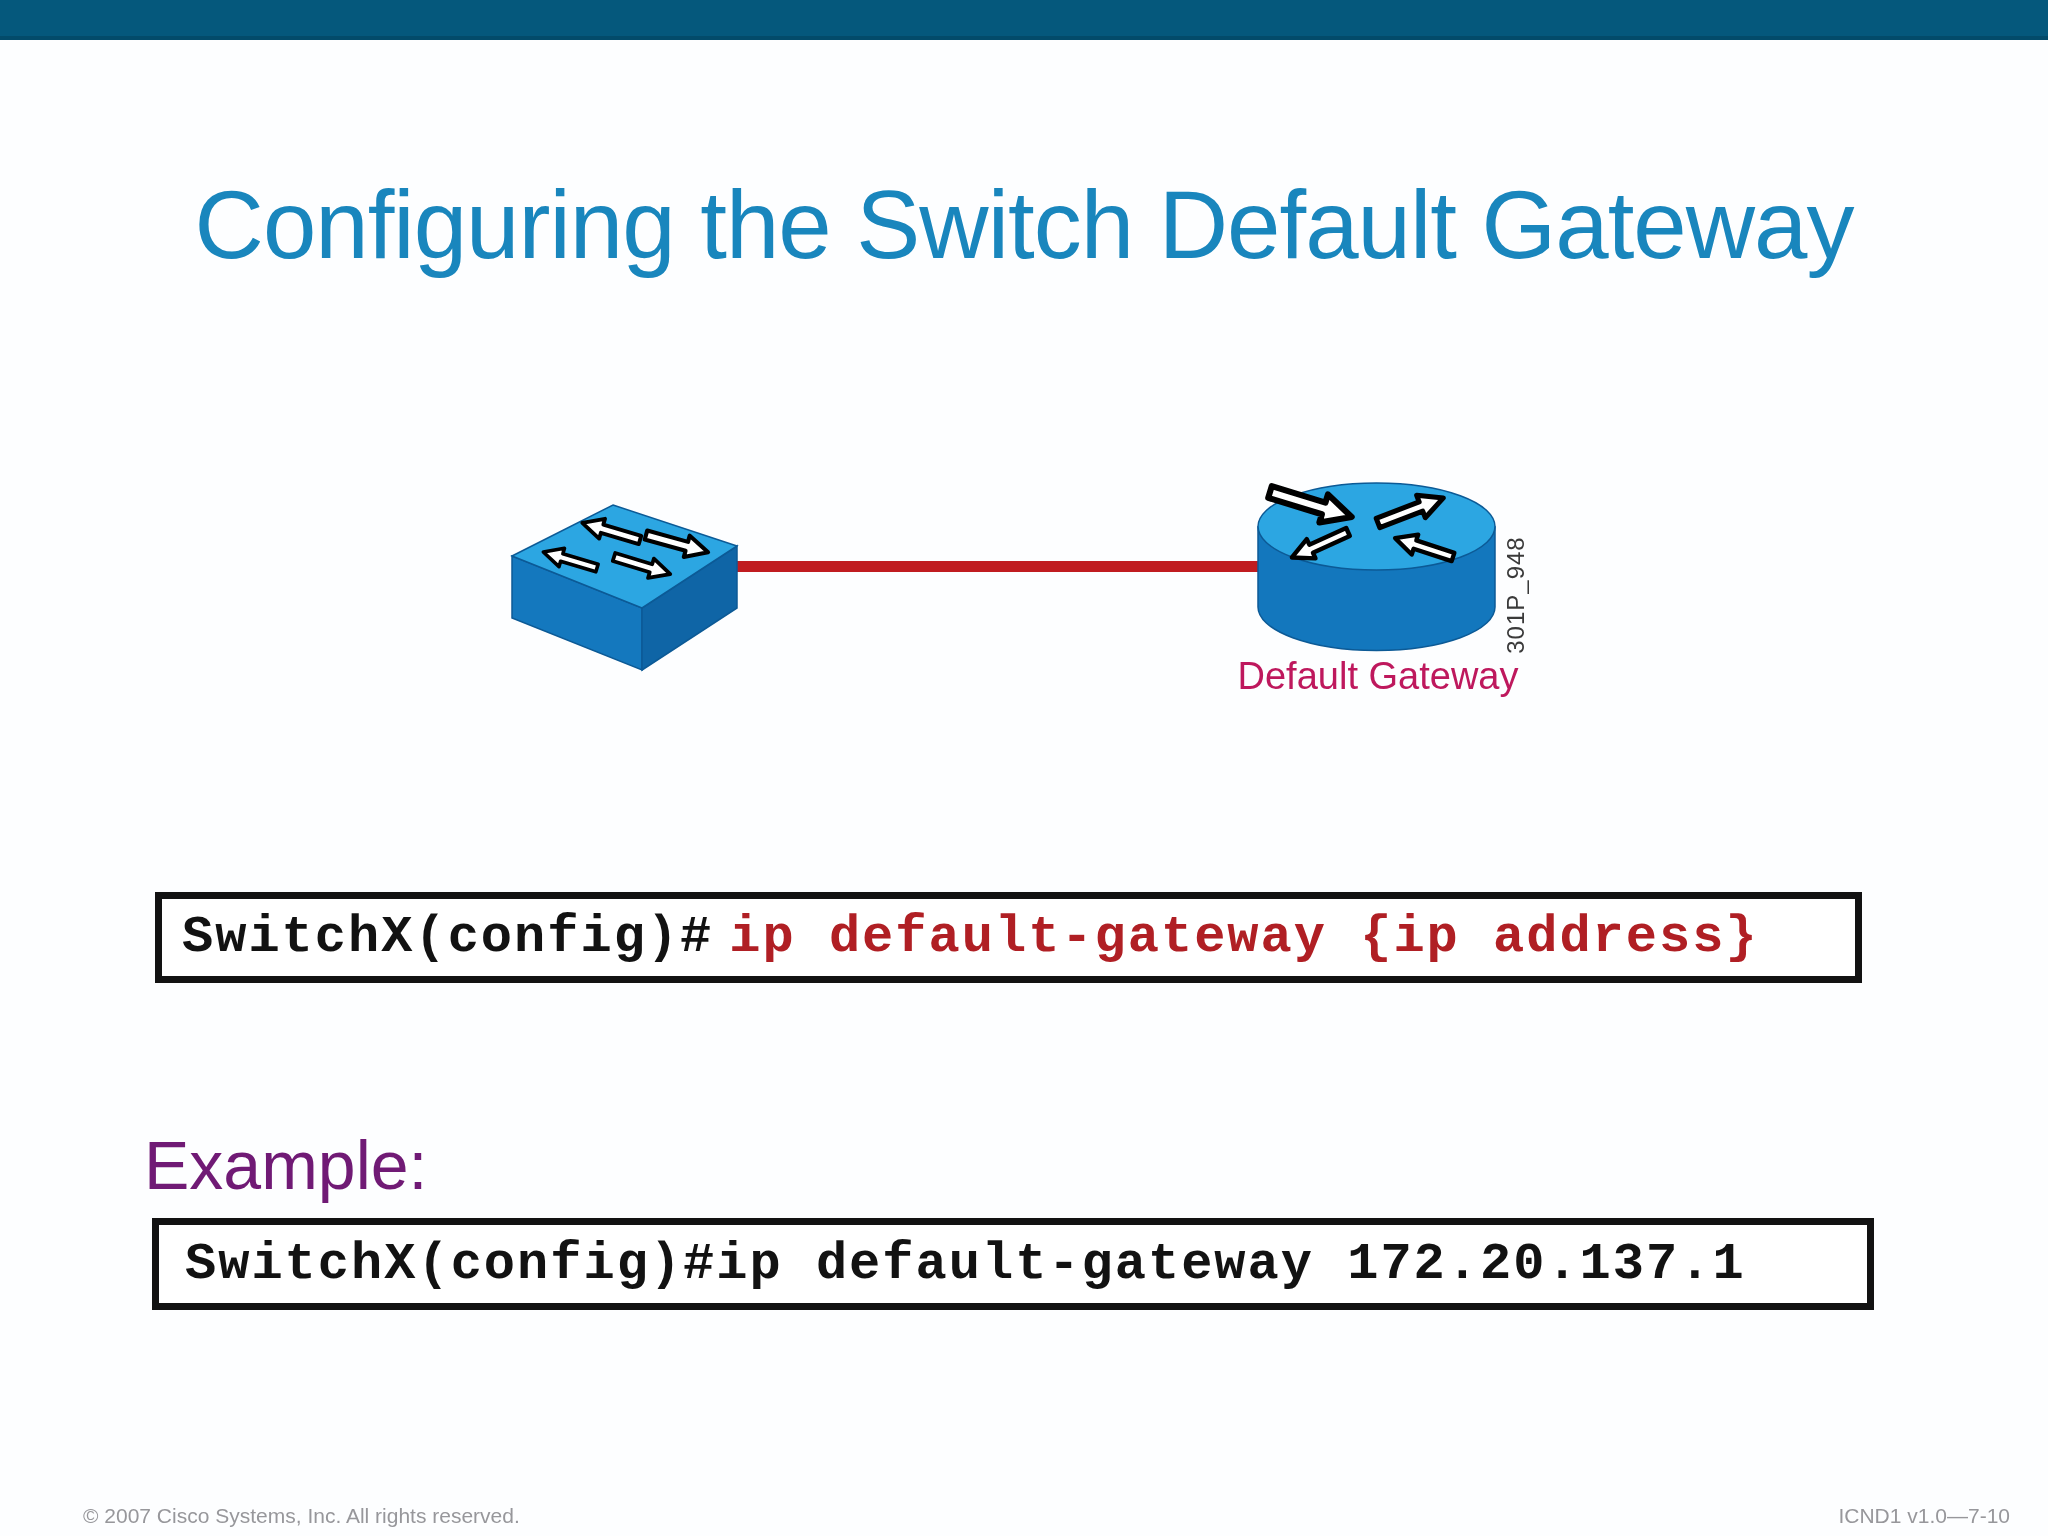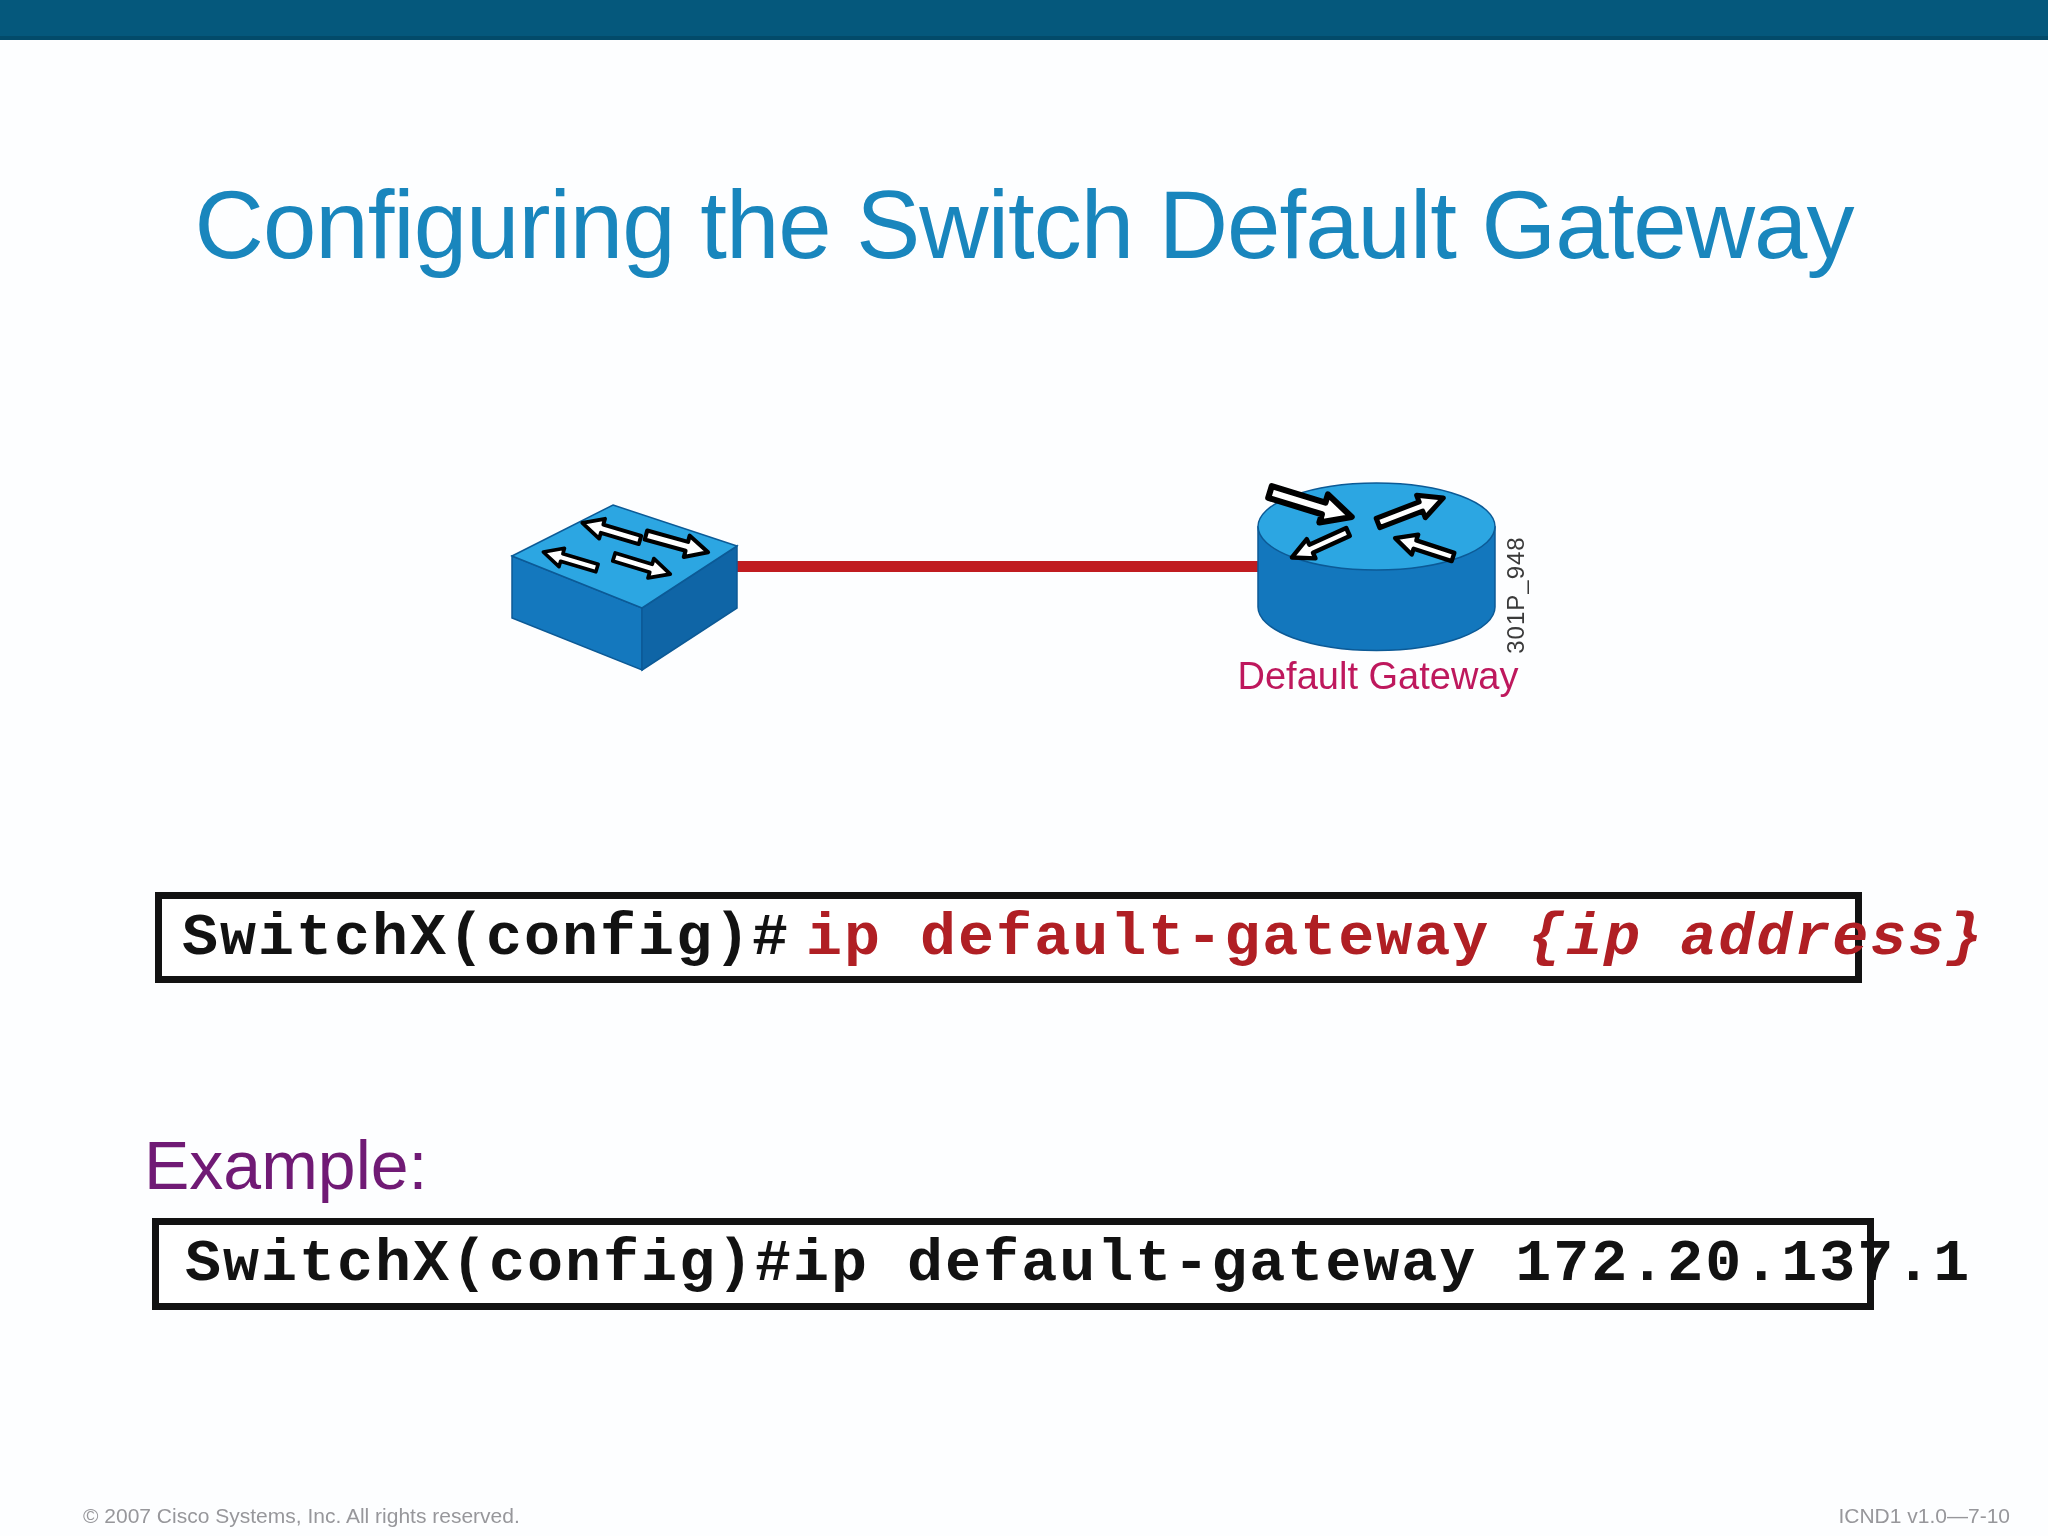--- a/index.html
+++ b/index.html
@@ -30,27 +30,27 @@
   }
   .fig-id{
     position:absolute;left:1516px;top:595px;transform:translate(-50%,-50%) rotate(-90deg);
     font-size:24px;color:#3a3a3a;white-space:nowrap;z-index:3;letter-spacing:1px;
   }
   
   .cmdbox{
     position:absolute;background:#fff;border:7px solid #121212;
     display:flex;align-items:center;box-sizing:border-box;
     font-family:"Liberation Mono","DejaVu Sans Mono",monospace;
-    font-weight:bold;font-size:60px;letter-spacing:2px;white-space:pre;
+    font-weight:bold;font-size:52px;letter-spacing:2px;white-space:pre;
   }
   .cmdbox.syntax{left:155px;top:892px;width:1707px;height:91px;padding-left:20px;}
   .cmdbox.example{left:152px;top:1218px;width:1722px;height:92px;padding-left:26px;}
   .prompt{color:#121212;}
   .cmd-red{color:#B01F24;margin-left:16px;}
-  .arg-red{color:#B01F24;font-style:italic;}
+  .arg-red{color:#B01F24;}
   .example-label{
     position:absolute;left:144px;top:1126px;font-size:68px;color:#701a75;white-space:nowrap;
   }
   .footer-left{
     position:absolute;left:83px;top:1504px;font-size:21px;color:#97979B;white-space:nowrap;
   }
   .footer-right{
     position:absolute;right:38px;top:1504px;font-size:21px;color:#97979B;white-space:nowrap;
   }
 </style>

